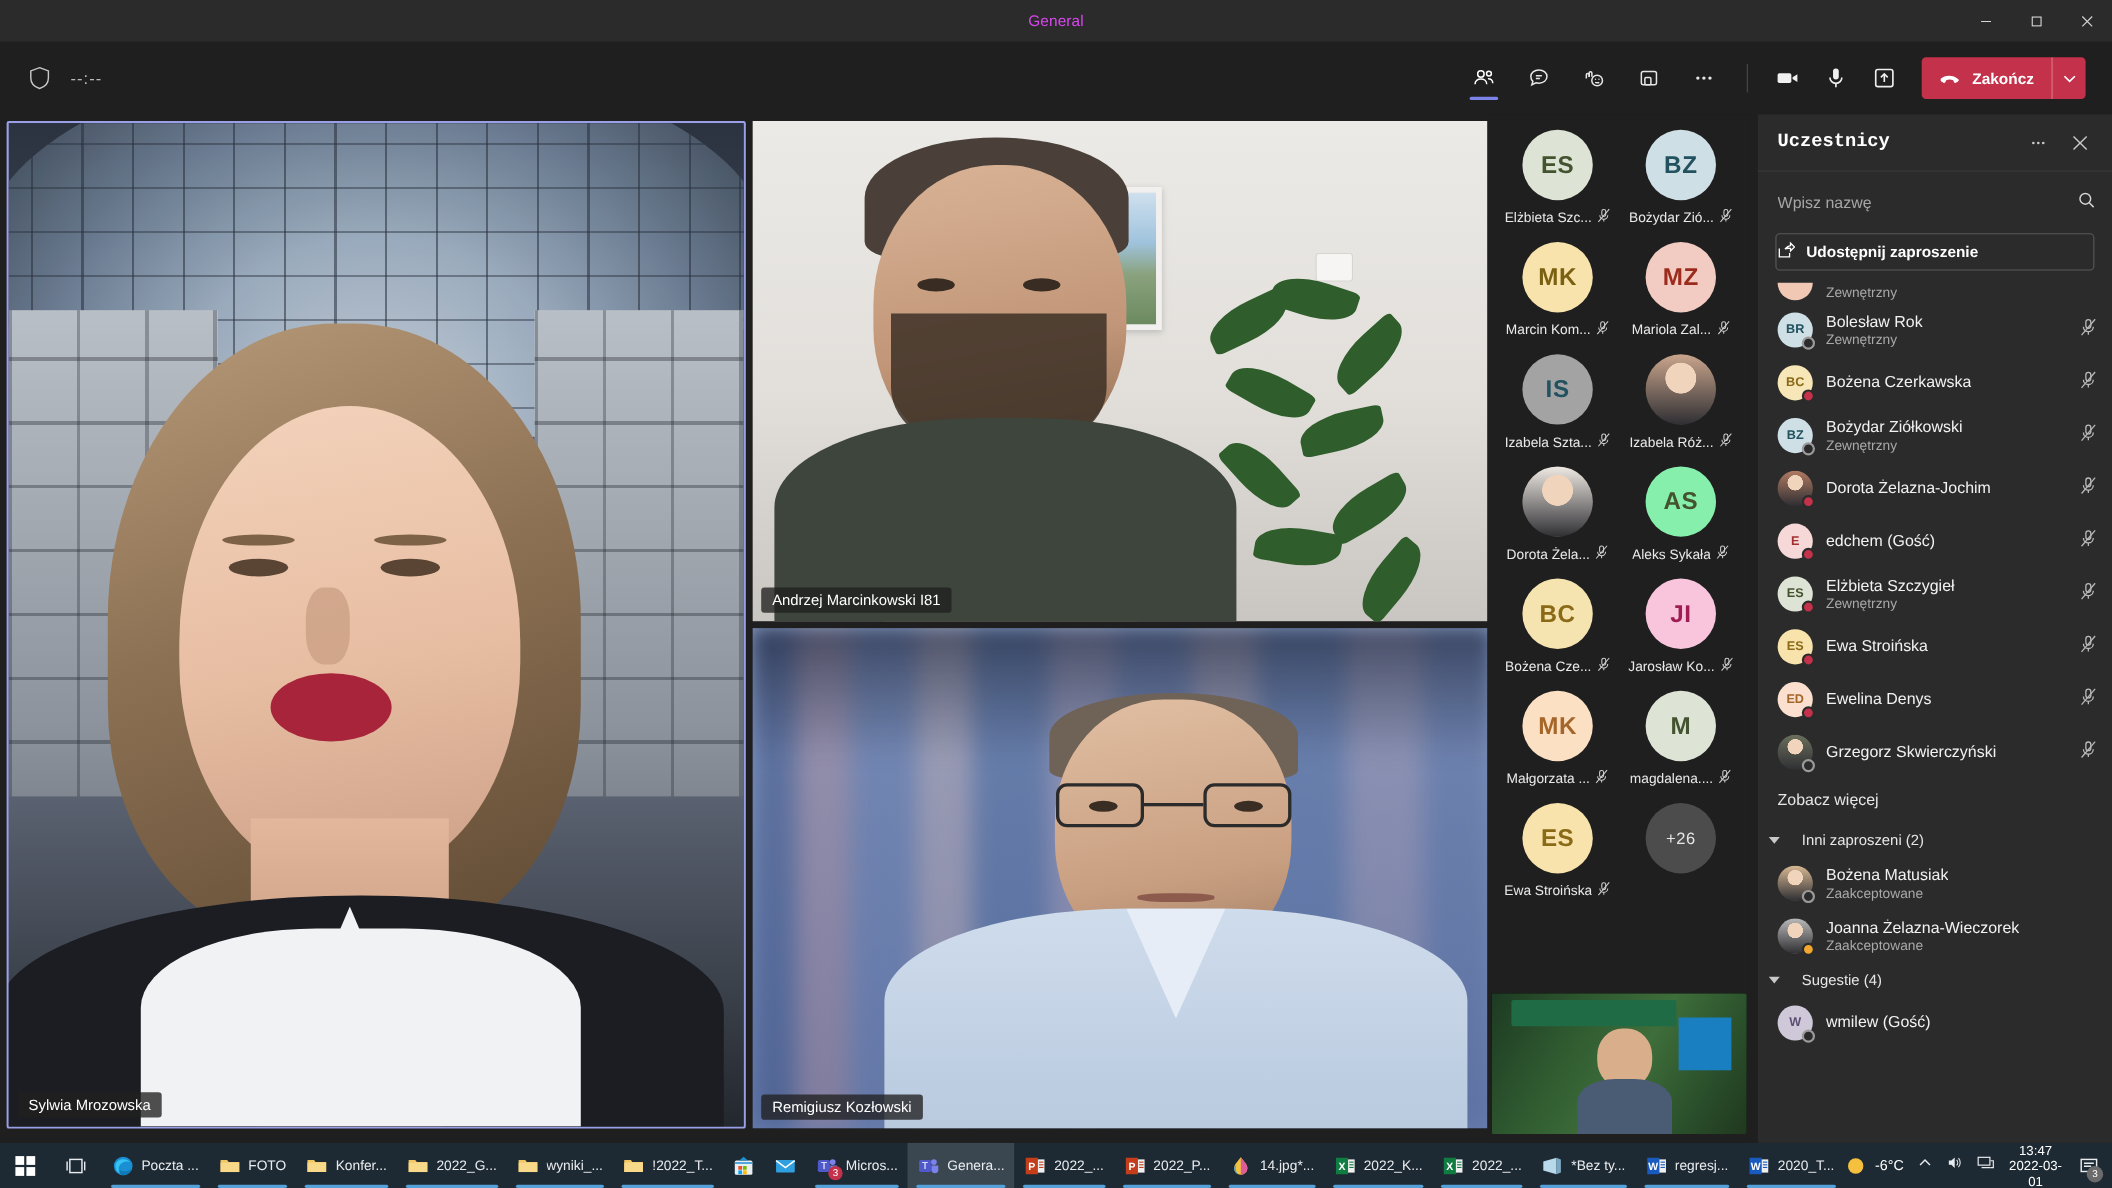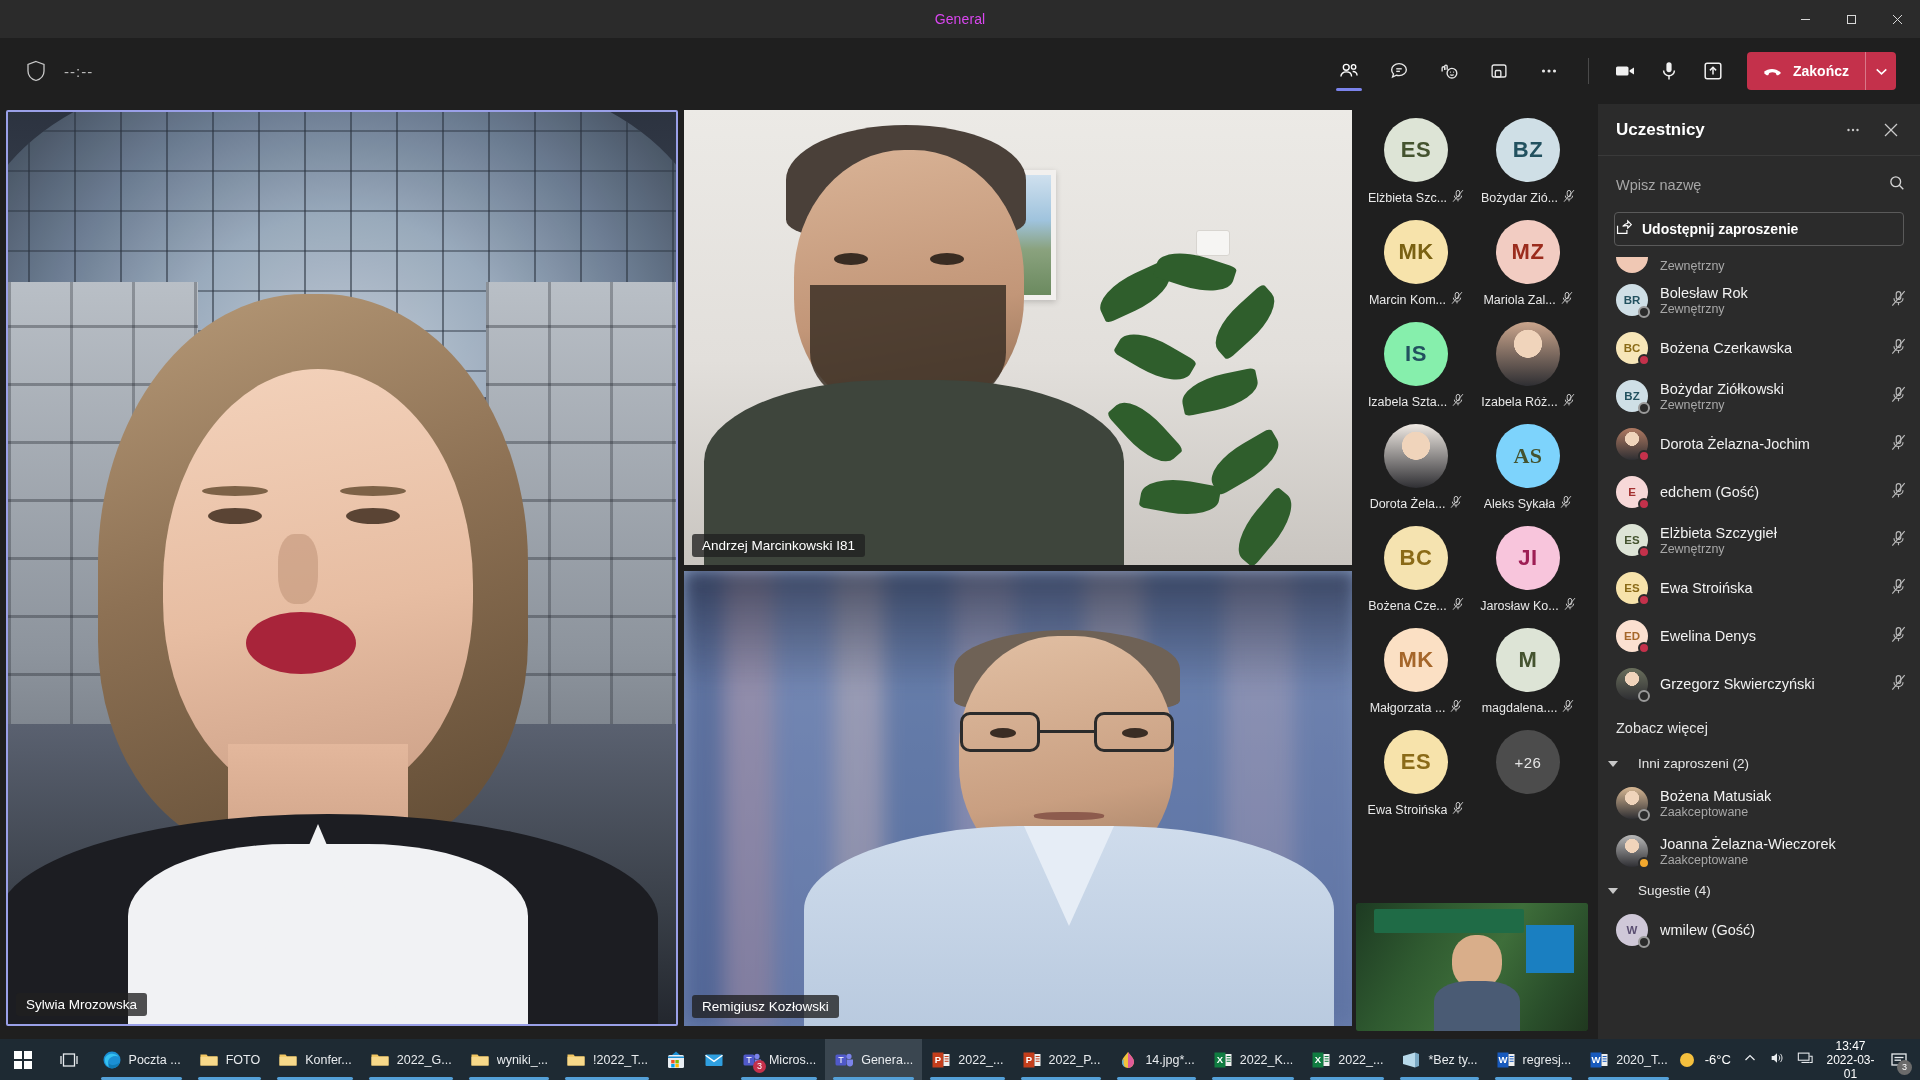--- a/index.html
+++ b/index.html
@@ -302,20 +302,21 @@
   .pip .guy .b { position: absolute; left: 0; bottom: 0; width: 86px; height: 50px; background: #4a5b74; border-radius: 40% 40% 0 0; }
 
   
   .panel {
     position: absolute; left: 1598px; top: 104px; width: 322px; height: 935px;
     background: #2b2b2b; display: flex; flex-direction: column;
   }
   .panel-head {
     height: 52px; display: flex; align-items: center; padding: 0 14px 0 18px;
     border-bottom: 1px solid #3a3a3a;
+    font-family: Liberation Mono, monospace;
   }
   .panel-head .ptitle { color: #fff; font-size: 17px; font-weight: bold; }
   .panel-head .pacts { margin-left: auto; display: flex; align-items: center; gap: 8px; }
   .pbtn {
     width: 30px; height: 30px; border-radius: 4px; display: flex; align-items: center;
     justify-content: center; color: #c9c9c9;
   }
   .search-row {
     height: 46px; margin: 6px 14px 0 18px; display: flex; align-items: center;
     border-bottom: 1px solid transparent;
@@ -627,21 +628,21 @@
             <span class="nm">Mariola Zal...</span>
             <span><svg class="mic-off" viewBox="0 0 16 18" fill="none" stroke="#e2e2e2" stroke-width="1.25">
                 <rect x="5.6" y="1.6" width="4.8" height="8.4" rx="2.4"></rect>
                 <path d="M3.2 8.6c0 2.6 2.1 4.7 4.8 4.7s4.8-2.1 4.8-4.7"></path>
                 <line x1="8" y1="13.3" x2="8" y2="16.2"></line>
                 <line x1="1.4" y1="16.6" x2="14.6" y2="1.2" stroke="#e2e2e2" stroke-width="1.25"></line>
               </svg></span>
           </div>
         </div>
         <div class="gcell">
-          <div class="gav" style="background: #86efac; color: rgb(34, 81, 95);">IS</div>
+          <div class="gav" style="background: #a3a3a3; color: rgb(34, 81, 95);">IS</div>
           <div class="gcap">
             <span class="nm">Izabela Szta...</span>
             <span><svg class="mic-off" viewBox="0 0 16 18" fill="none" stroke="#e2e2e2" stroke-width="1.25">
                 <rect x="5.6" y="1.6" width="4.8" height="8.4" rx="2.4"></rect>
                 <path d="M3.2 8.6c0 2.6 2.1 4.7 4.8 4.7s4.8-2.1 4.8-4.7"></path>
                 <line x1="8" y1="13.3" x2="8" y2="16.2"></line>
                 <line x1="1.4" y1="16.6" x2="14.6" y2="1.2" stroke="#e2e2e2" stroke-width="1.25"></line>
               </svg></span>
           </div>
         </div>
@@ -663,21 +664,21 @@
             <span class="nm">Dorota Żela...</span>
             <span><svg class="mic-off" viewBox="0 0 16 18" fill="none" stroke="#e2e2e2" stroke-width="1.25">
                 <rect x="5.6" y="1.6" width="4.8" height="8.4" rx="2.4"></rect>
                 <path d="M3.2 8.6c0 2.6 2.1 4.7 4.8 4.7s4.8-2.1 4.8-4.7"></path>
                 <line x1="8" y1="13.3" x2="8" y2="16.2"></line>
                 <line x1="1.4" y1="16.6" x2="14.6" y2="1.2" stroke="#e2e2e2" stroke-width="1.25"></line>
               </svg></span>
           </div>
         </div>
         <div class="gcell">
-          <div class="gav" style="background: #7dd3fc; color: rgb(68, 83, 47); font-family: Liberation Serif, serif;">AS</div>
+          <div class="gav" style="background: #86efac; color: rgb(68, 83, 47);">AS</div>
           <div class="gcap">
             <span class="nm">Aleks Sykała</span>
             <span><svg class="mic-off" viewBox="0 0 16 18" fill="none" stroke="#e2e2e2" stroke-width="1.25">
                 <rect x="5.6" y="1.6" width="4.8" height="8.4" rx="2.4"></rect>
                 <path d="M3.2 8.6c0 2.6 2.1 4.7 4.8 4.7s4.8-2.1 4.8-4.7"></path>
                 <line x1="8" y1="13.3" x2="8" y2="16.2"></line>
                 <line x1="1.4" y1="16.6" x2="14.6" y2="1.2" stroke="#e2e2e2" stroke-width="1.25"></line>
               </svg></span>
           </div>
         </div>

